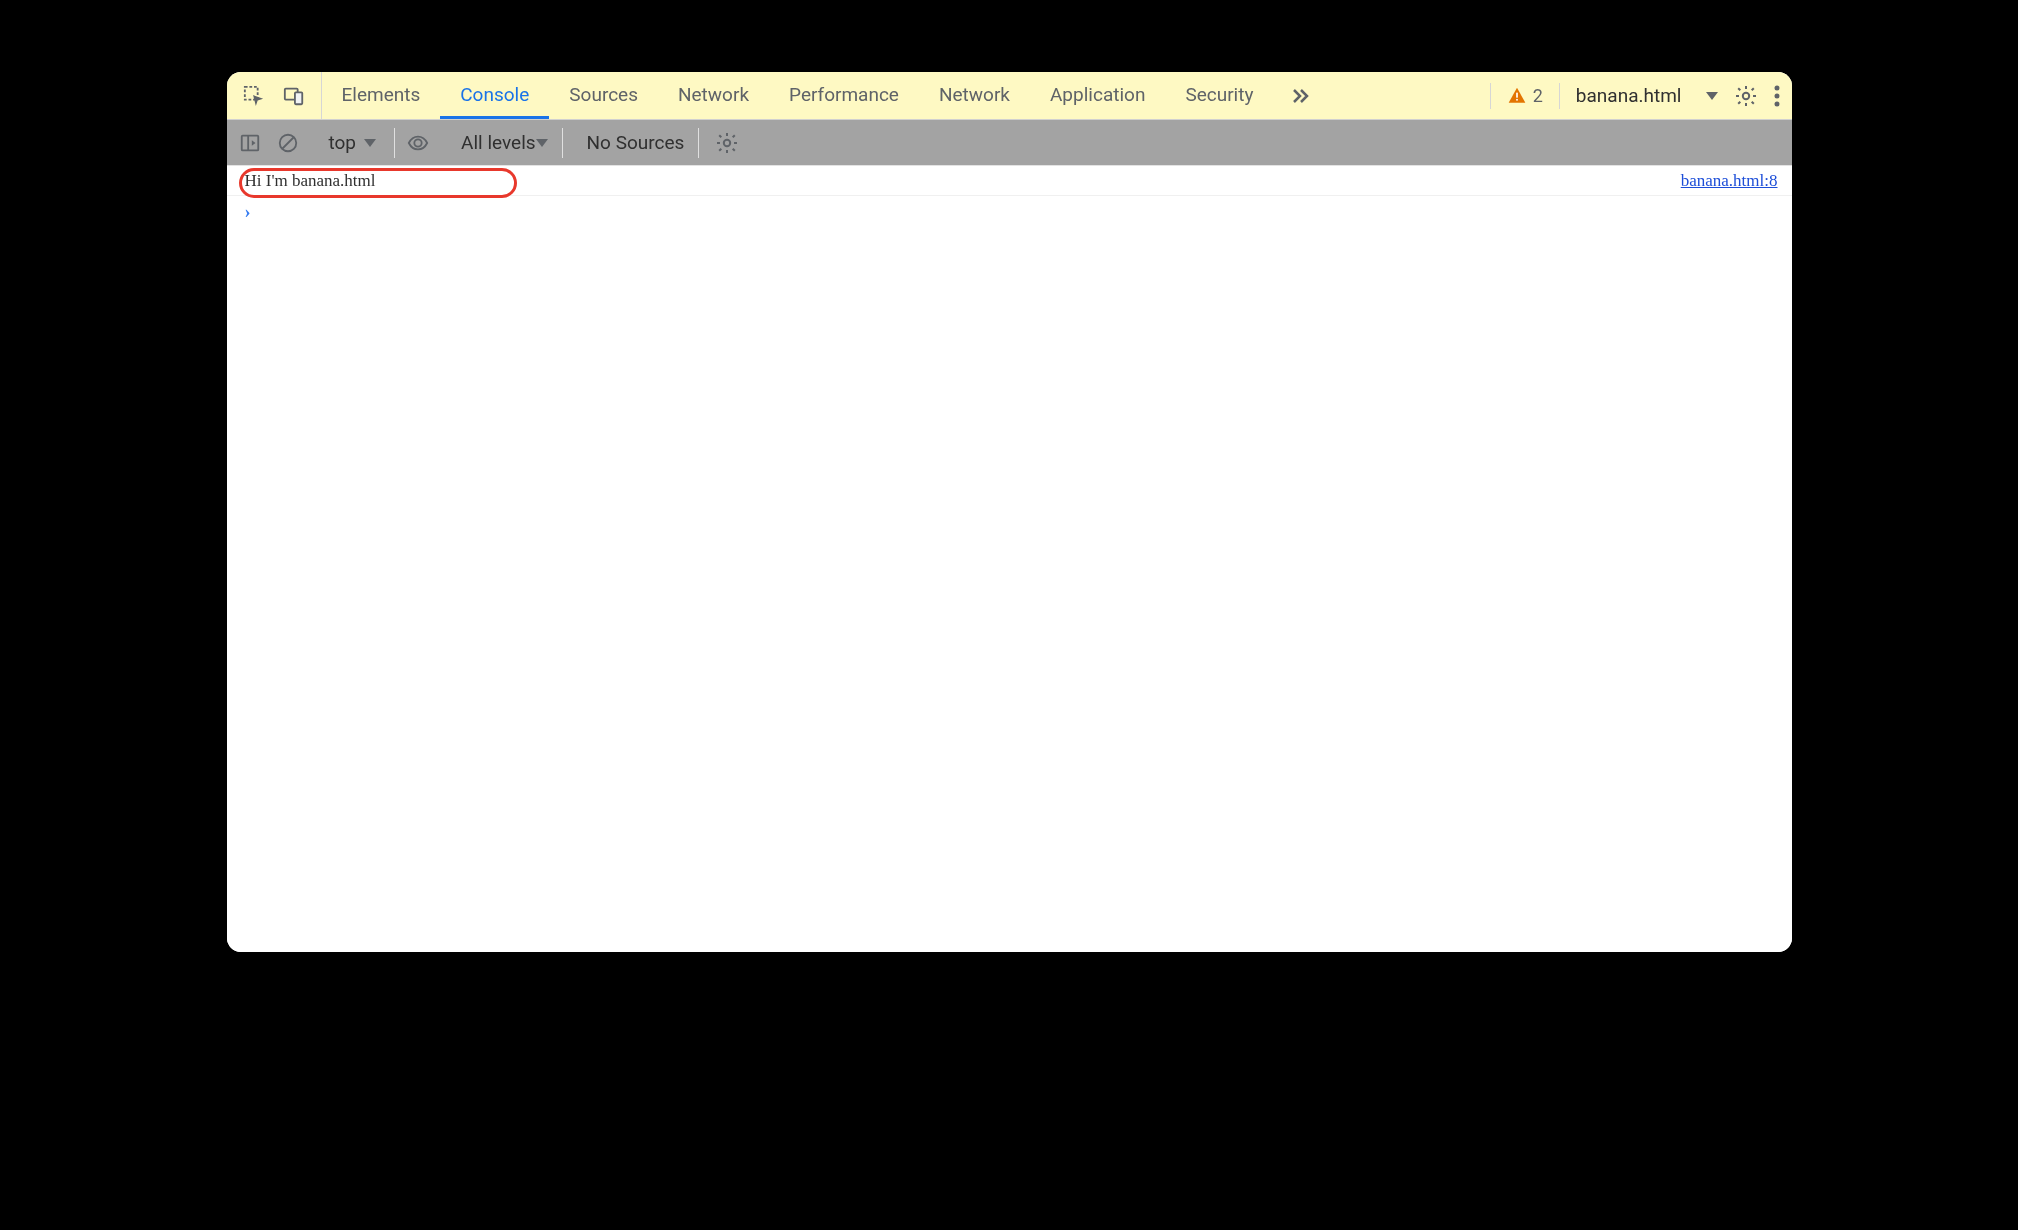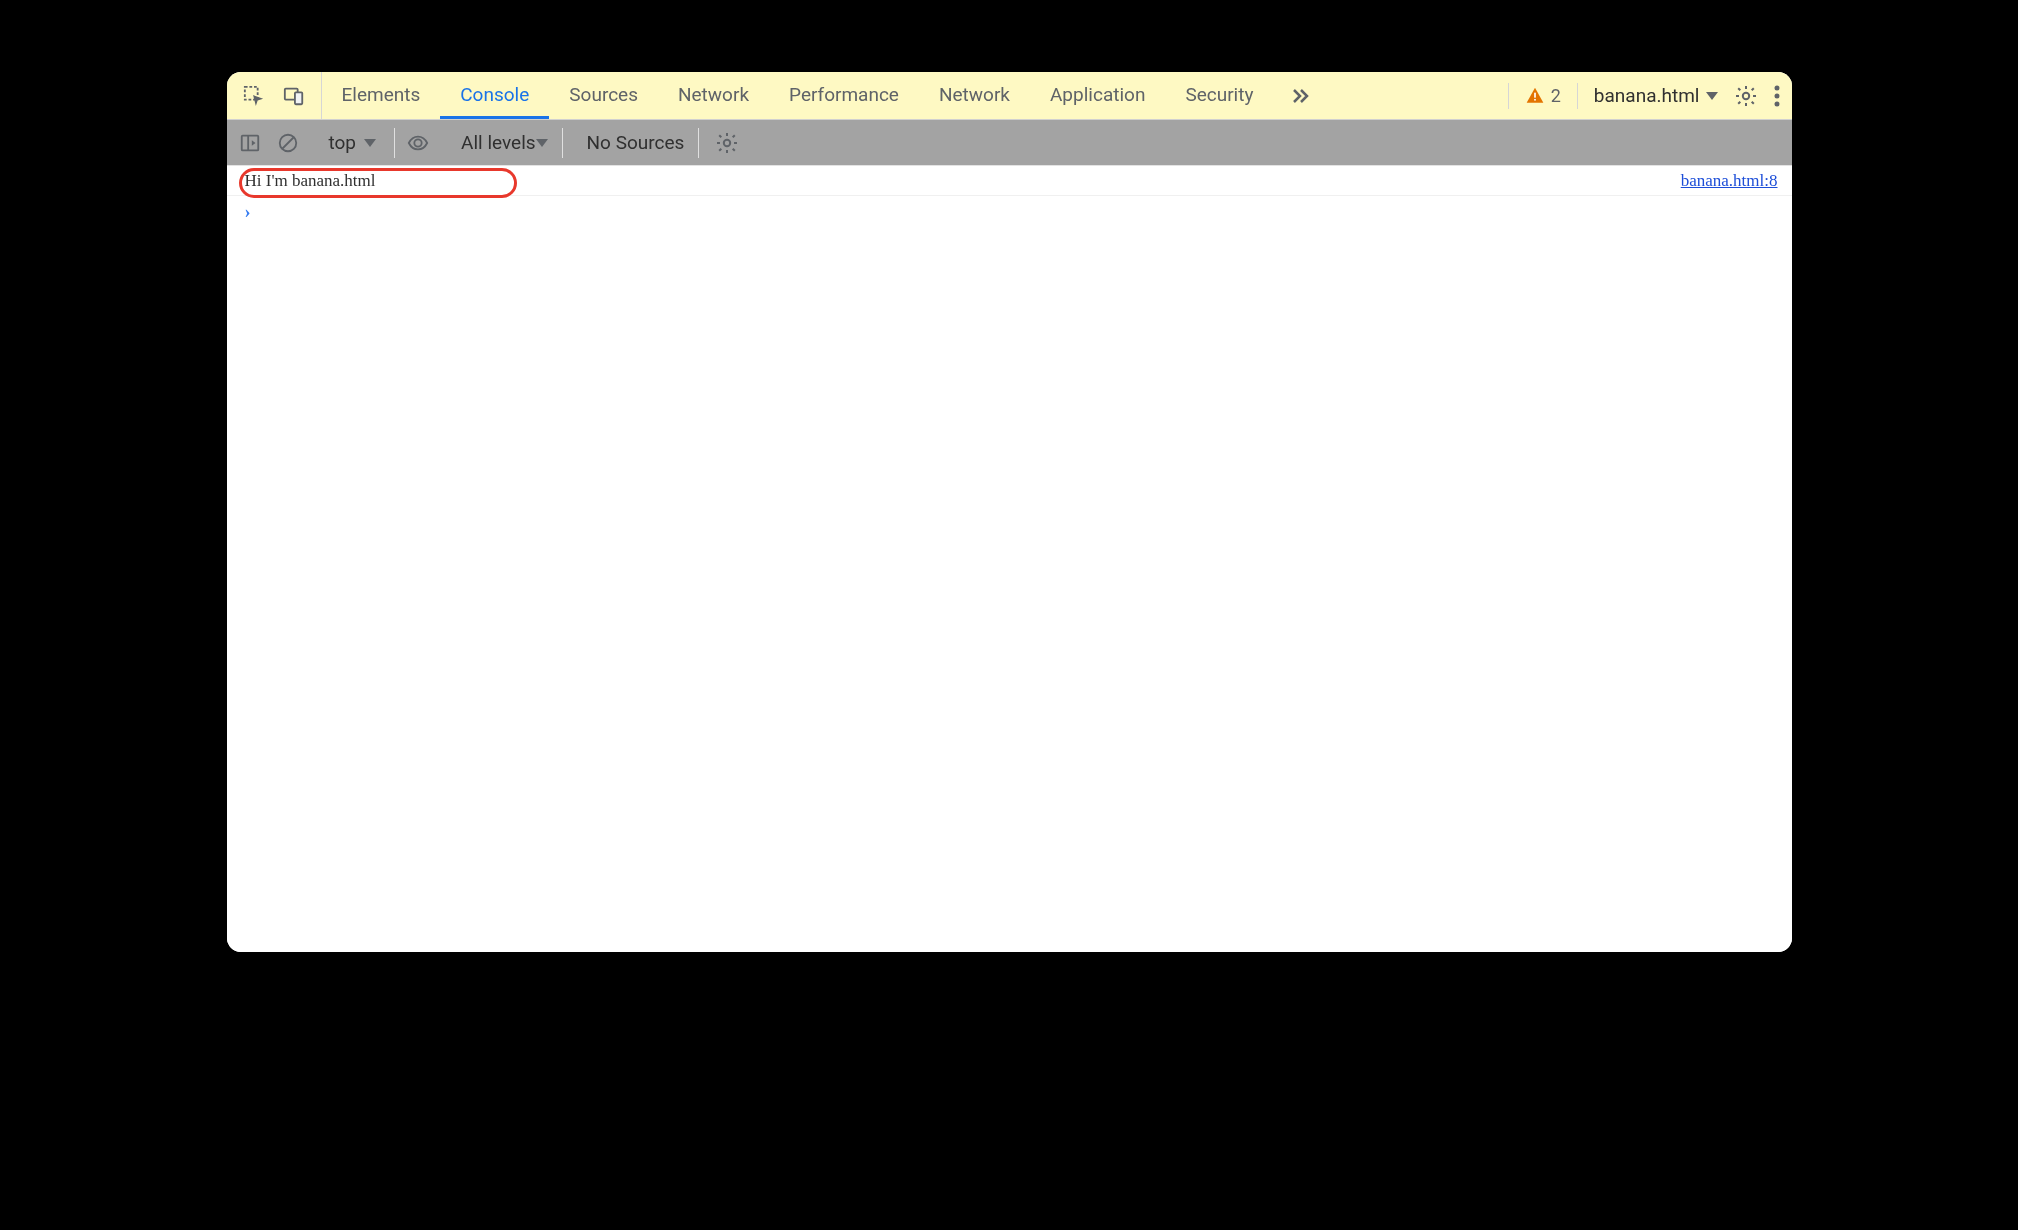--- a/index.html
+++ b/index.html
@@ -116,21 +116,21 @@
       display: flex;
       align-items: center;
       gap: 6px;
       font-size: 18px;
       color: #5f6368;
     }
     .warning-badge svg { width: 20px; height: 20px; }
     .frame-selector {
       display: flex;
       align-items: center;
-      gap: 6px;
+      gap: 24px;
       font-size: 19px;
       color: #303030;
       cursor: pointer;
     }
     .gear, .kebab { cursor: pointer; color: #5f6368; display:flex; align-items:center;}
     .gear svg { width: 24px; height: 24px; }
     .kebab svg { width: 6px; height: 22px; }
     .console-toolbar {
       height: 46px;
       background: #a3a3a3;

